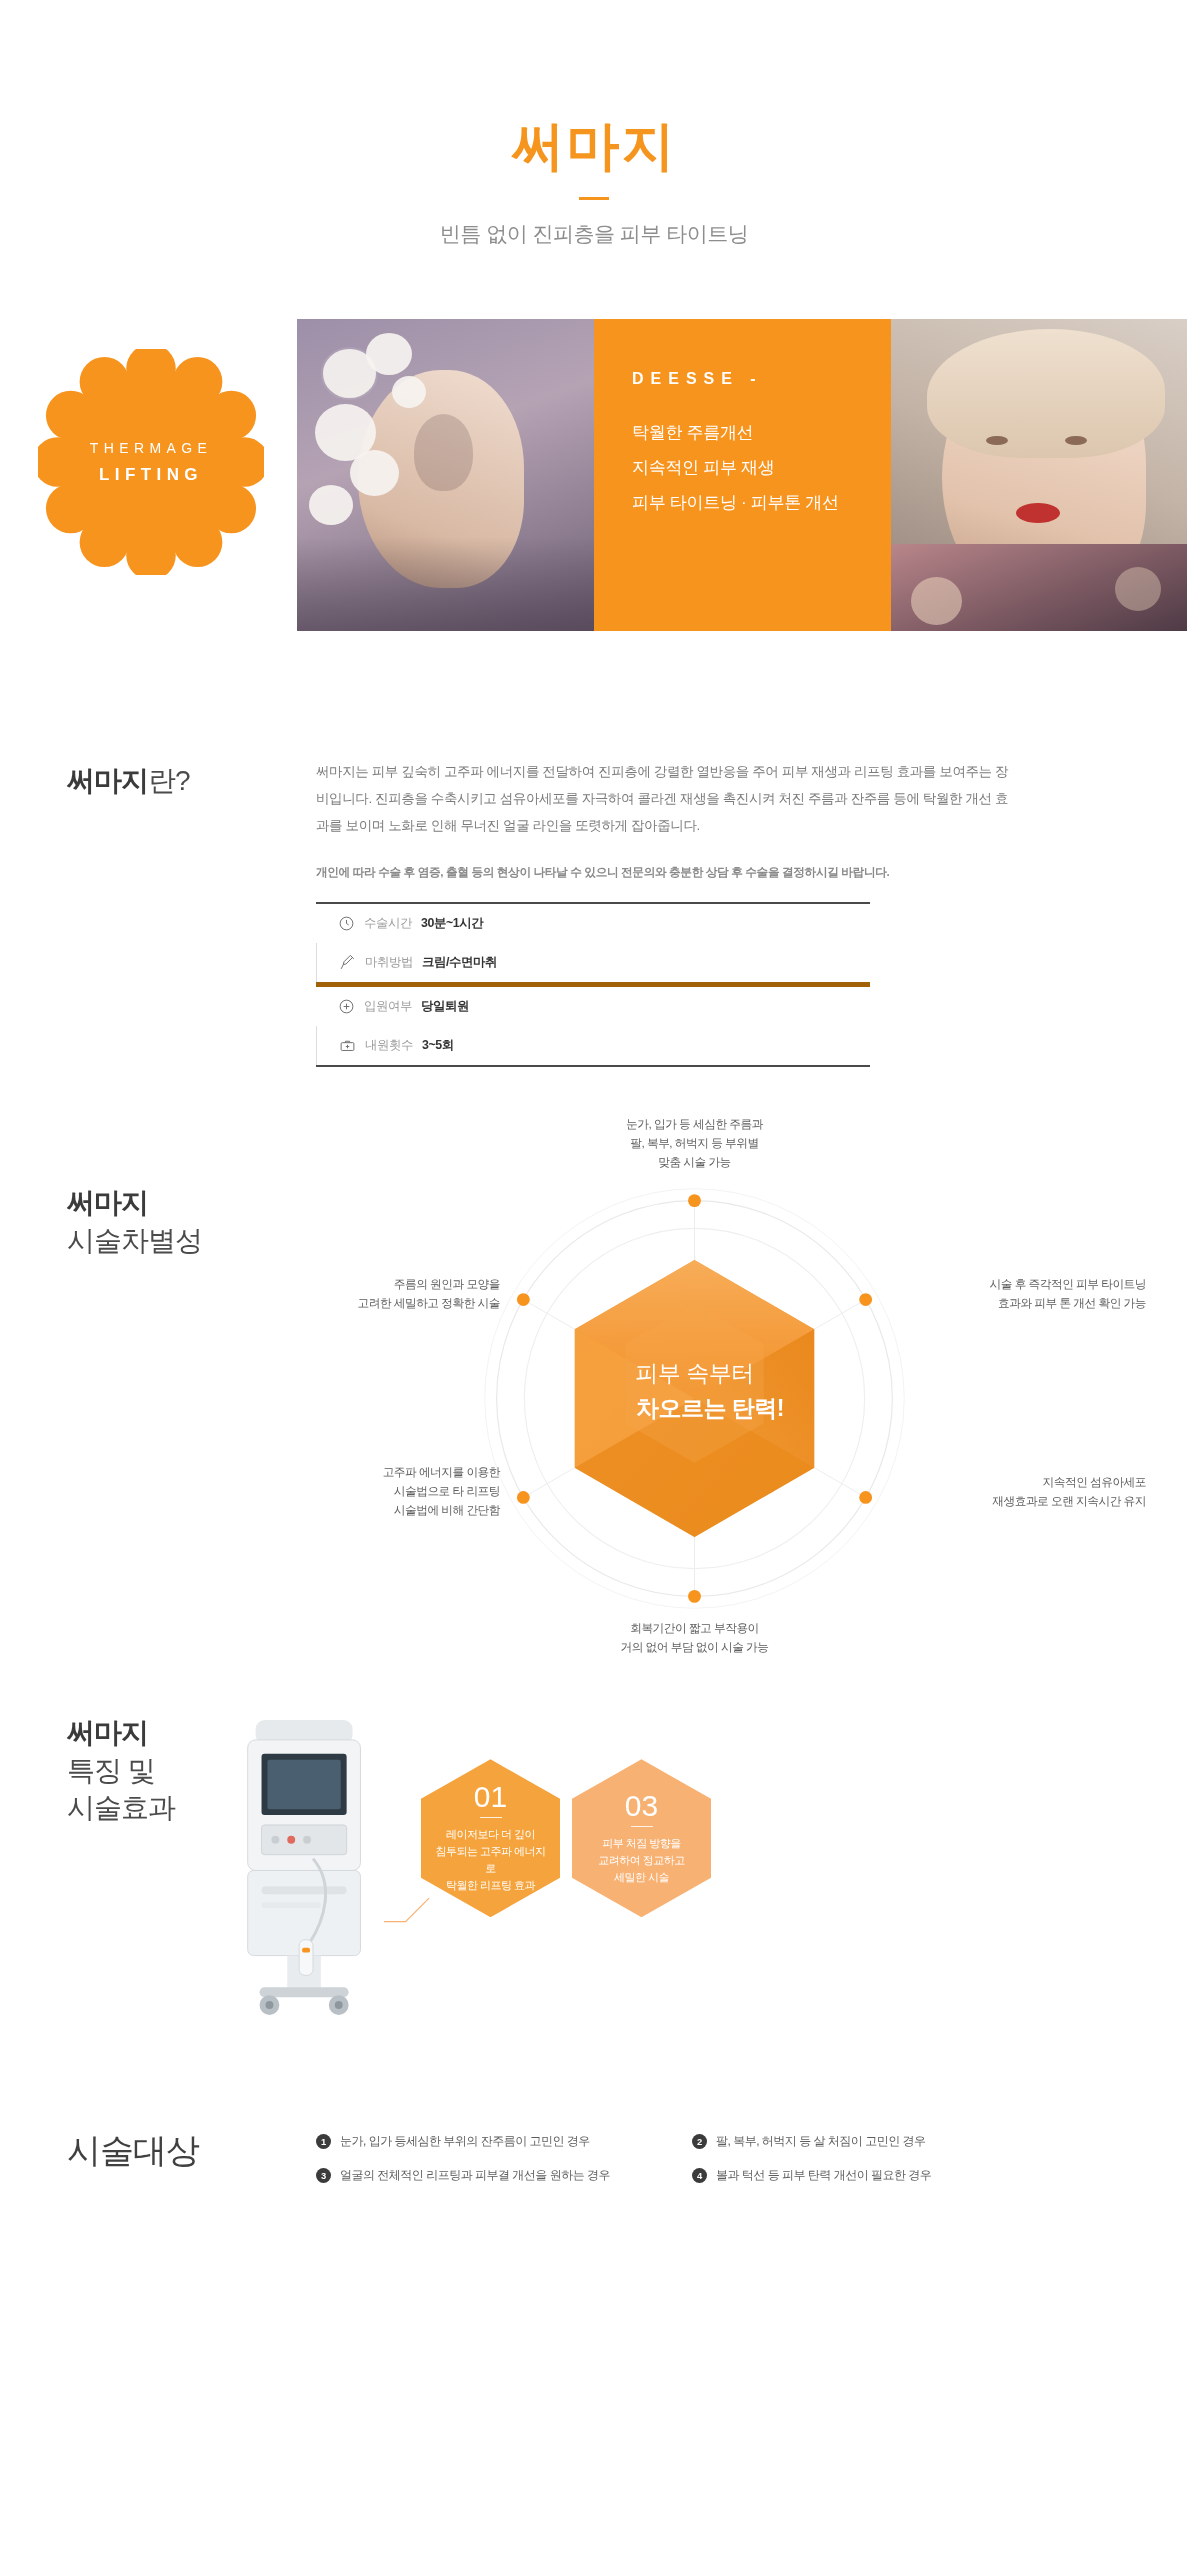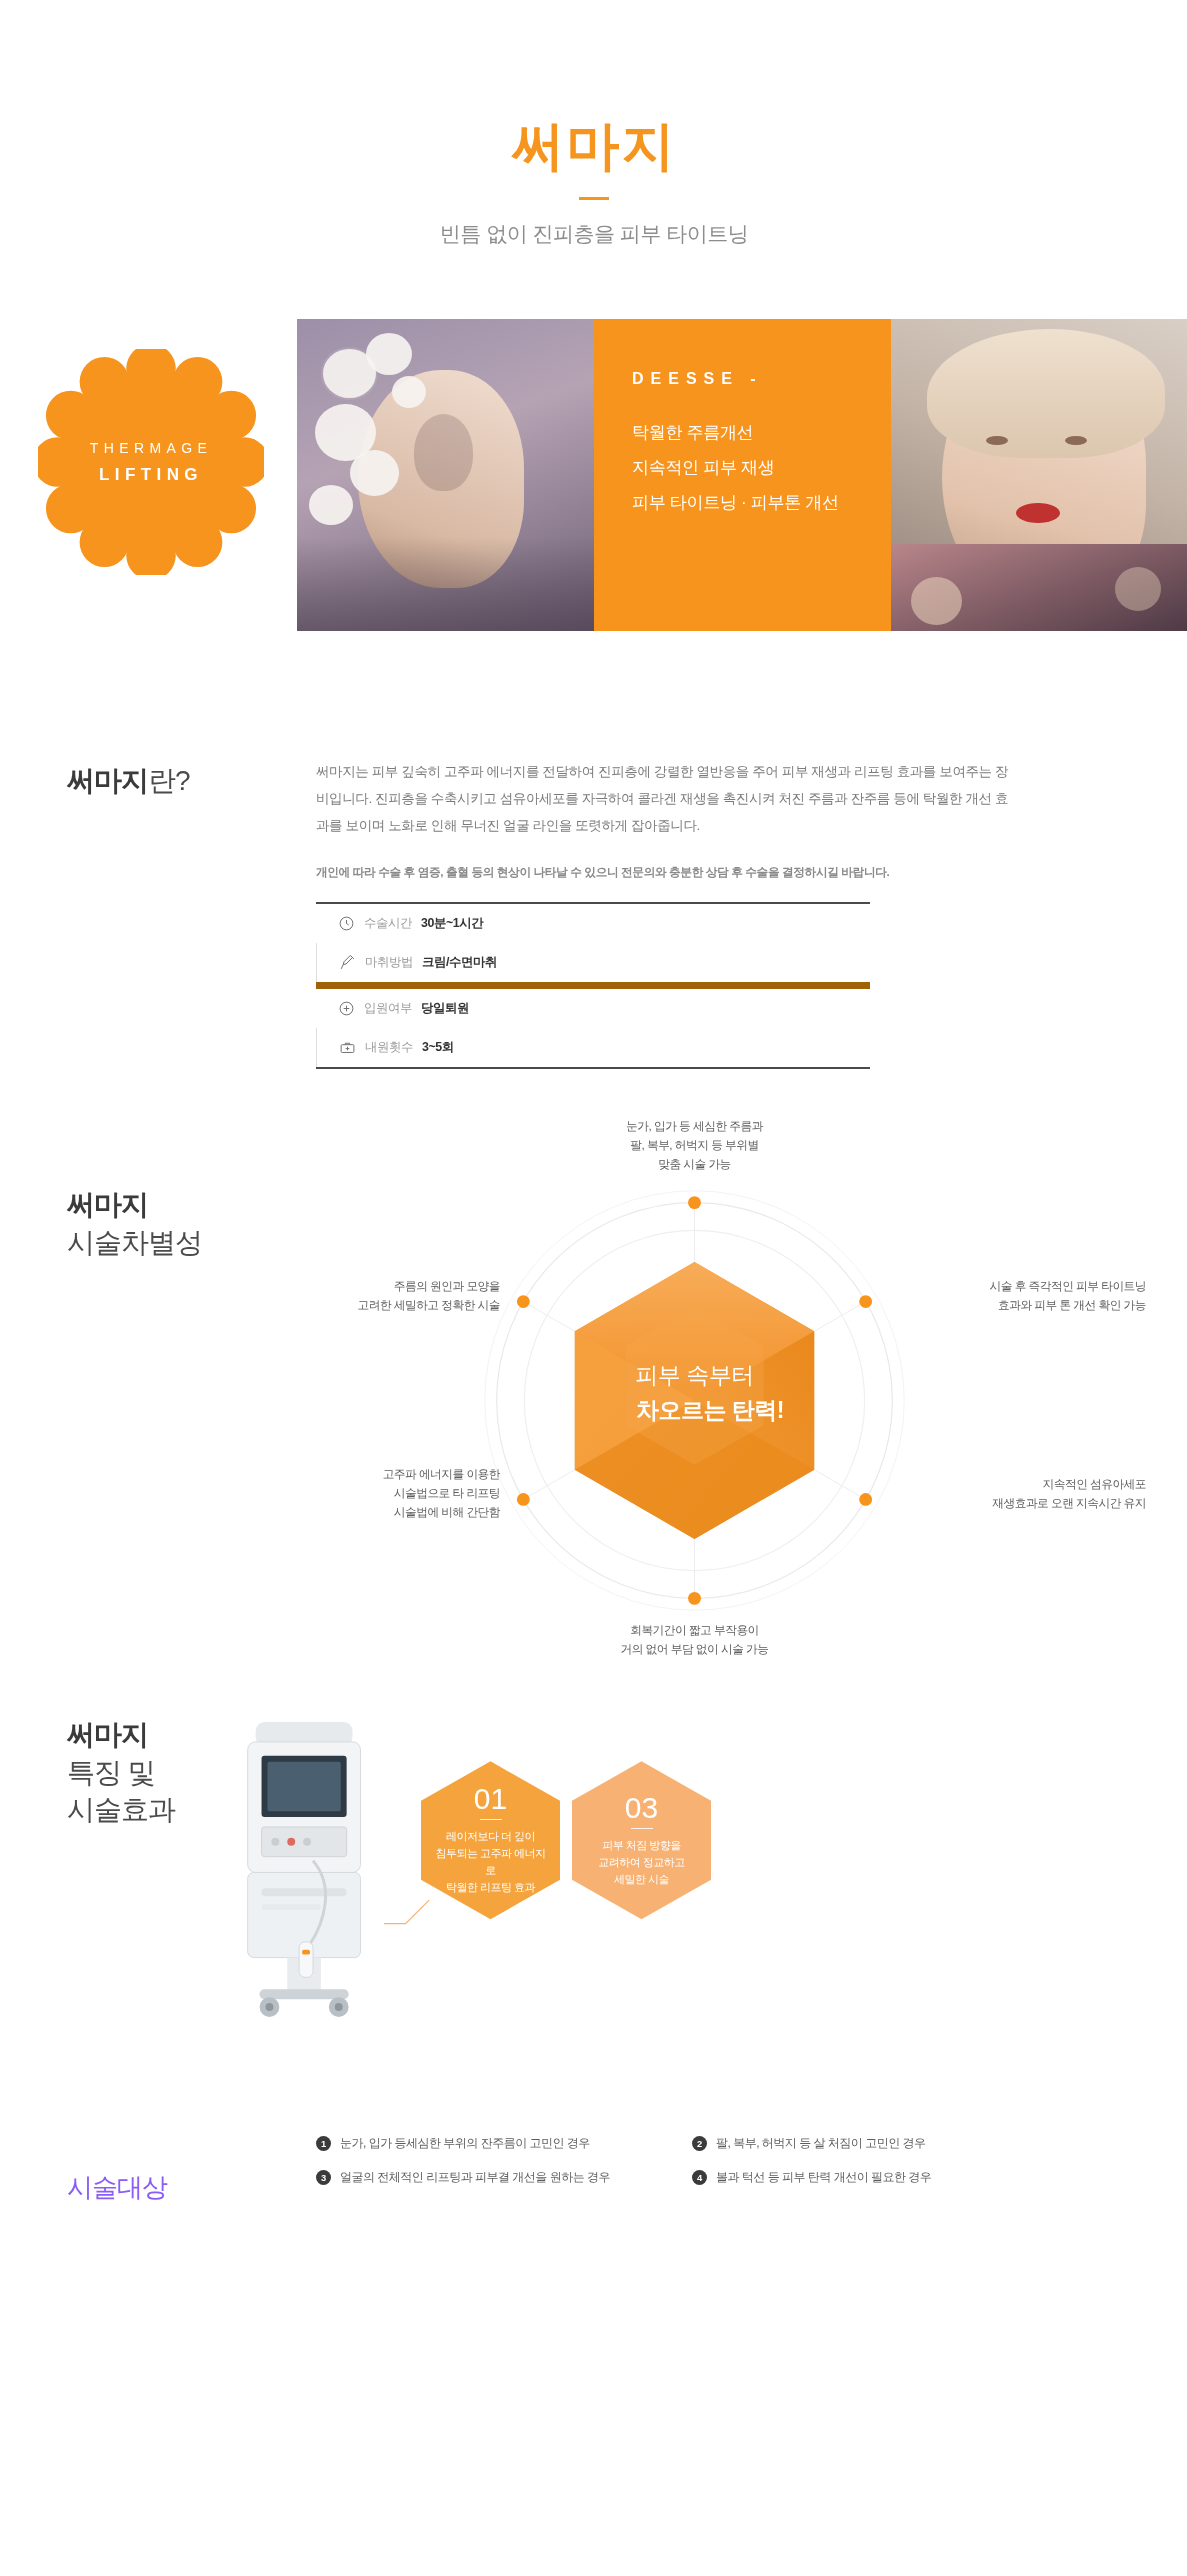--- a/index.html
+++ b/index.html
@@ -62,21 +62,21 @@
     font-size: 13.5px; line-height: 2.0; color: #7b7b7b; letter-spacing: -0.4px;
   }
   .about p.note {
     margin-top: 26px; font-size: 11.7px; color: #8a8a8a; letter-spacing: -0.4px; font-weight: 600;
   }
   .info-table {
     margin-top: 22px; width: 554px;
     border-top: 2px solid #4a4a4a; border-bottom: 2px solid #4a4a4a;
   }
   .info-row { display: flex; flex-direction: column; }
-  .info-row + .info-row { border-top: 7px solid #a16207; }
+  .info-row + .info-row { border-top: 5px solid #a16207; }
   .info-cell {
     width: 50%; display: flex; align-items: center; gap: 9px;
     padding: 11px 0 11px 22px; font-size: 12.4px; letter-spacing: -0.4px;
   }
   .info-cell + .info-cell { border-left: 1px solid #ddd; }
   .info-cell .lbl { color: #9b9b9b; font-weight: 400; }
   .info-cell .val { color: #333; font-weight: 700; }
   .ic { width: 17px; height: 17px; flex: none; color: #6f6f6f; }
   .ic svg { display: block; width: 17px; height: 17px; }
 
@@ -113,21 +113,21 @@
     color: #fff; text-align: center;
     clip-path: polygon(50% 0%, 100% 25%, 100% 75%, 50% 100%, 0% 75%, 0% 25%);
   }
   .hexcard .num { font-size: 30px; font-weight: 400; line-height: 1; margin-bottom: 5px; }
   .hexcard .bar { width: 22px; height: 1px; background: rgba(255,255,255,.85); margin-bottom: 8px; }
   .hexcard .txt { font-size: 11px; line-height: 1.55; letter-spacing: -0.5px; white-space: pre-line; padding: 0 10px; }
 
   
   .target { margin-top: 91px; padding-left: 67px; display: flex; }
   .target .left { width: 249px; flex: none; }
-  .target .sec-title { font-size: 26px; font-weight: 400; color: #8b5cf6; margin-top: 40px; }
+  .target .sec-title { font-size: 34px; font-weight: 400; color: #404040; }
   .target .right { width: 752px; padding-top: 5px; }
   .tgrid { display: flex; flex-wrap: wrap; row-gap: 17px; }
   .titem { width: 50%; display: flex; align-items: flex-start; gap: 9px; }
   .tnum {
     width: 15px; height: 15px; border-radius: 50%; background: #3b3b3b; color: #fff;
     font-size: 9.4px; font-weight: 700; display: flex; align-items: center; justify-content: center;
     flex: none; margin-top: 1px;
   }
   .ttxt { font-size: 12px; color: #5d5d5d; letter-spacing: -0.5px; line-height: 1.4; }
 </style>

